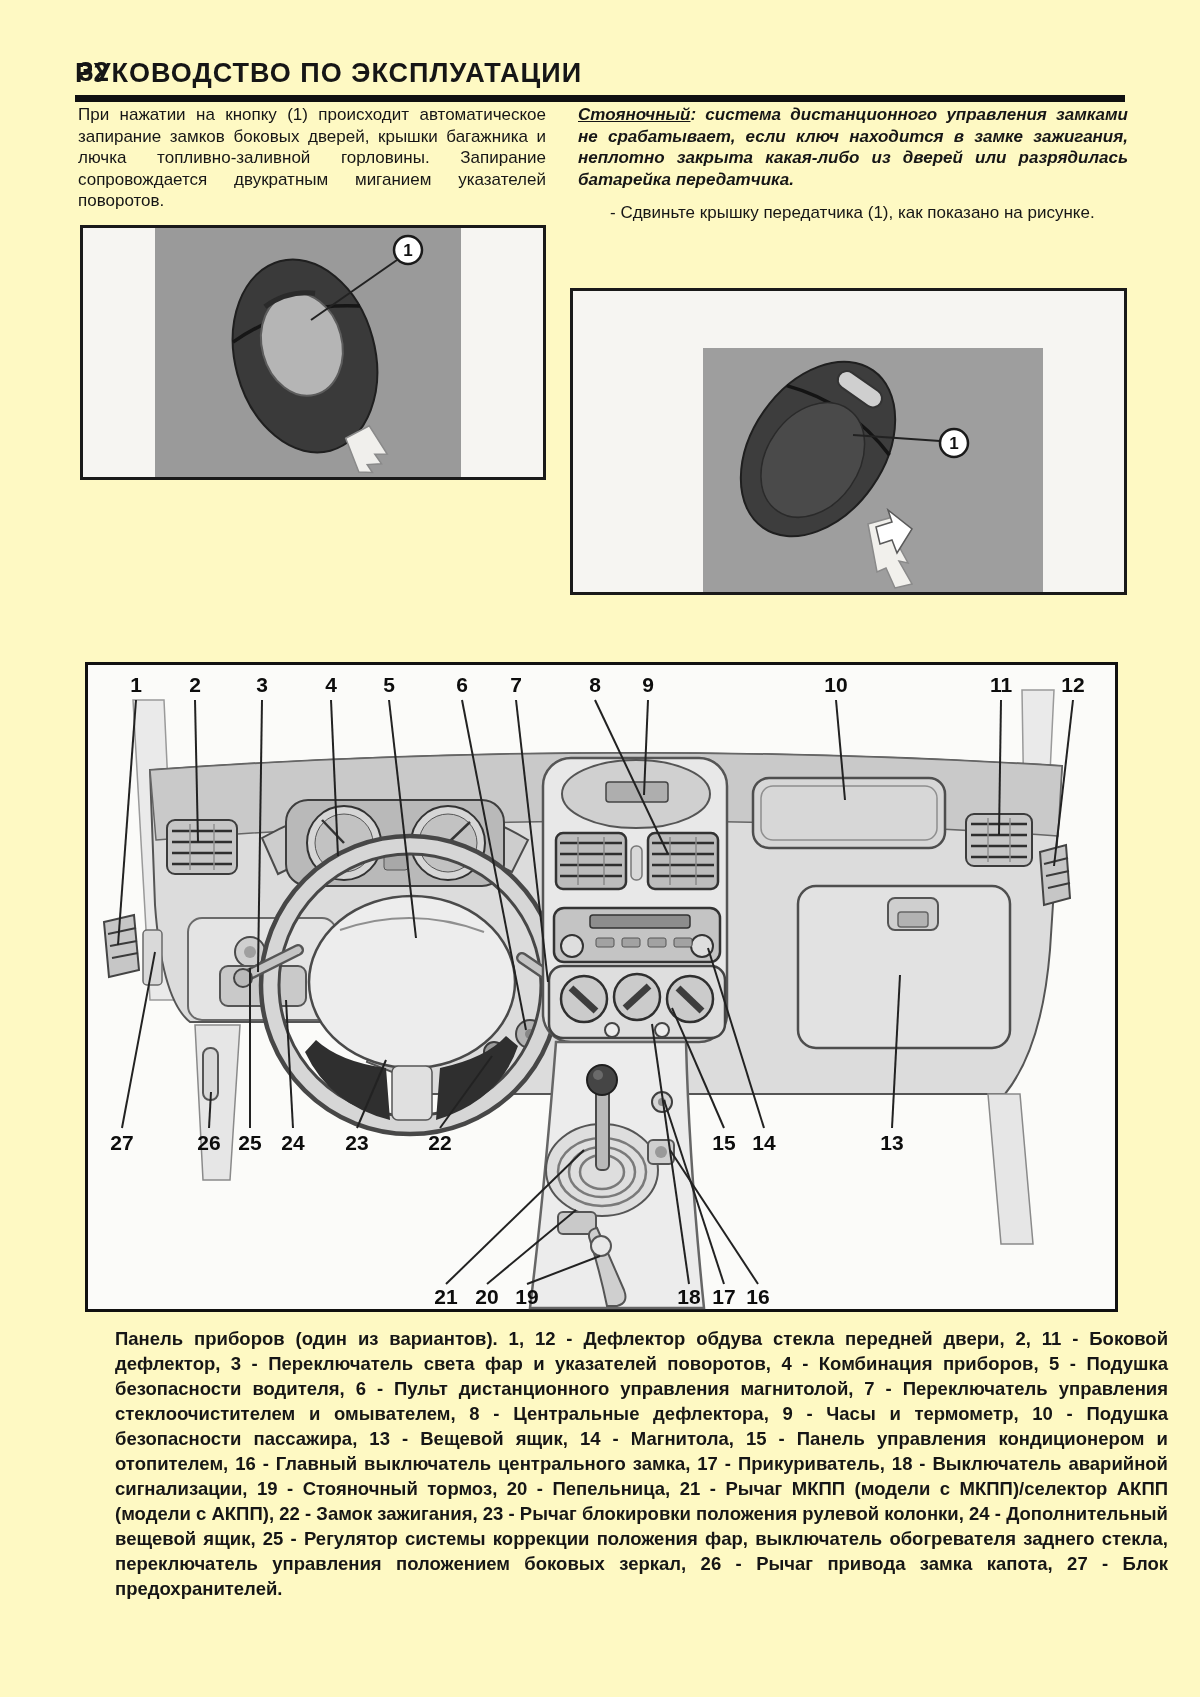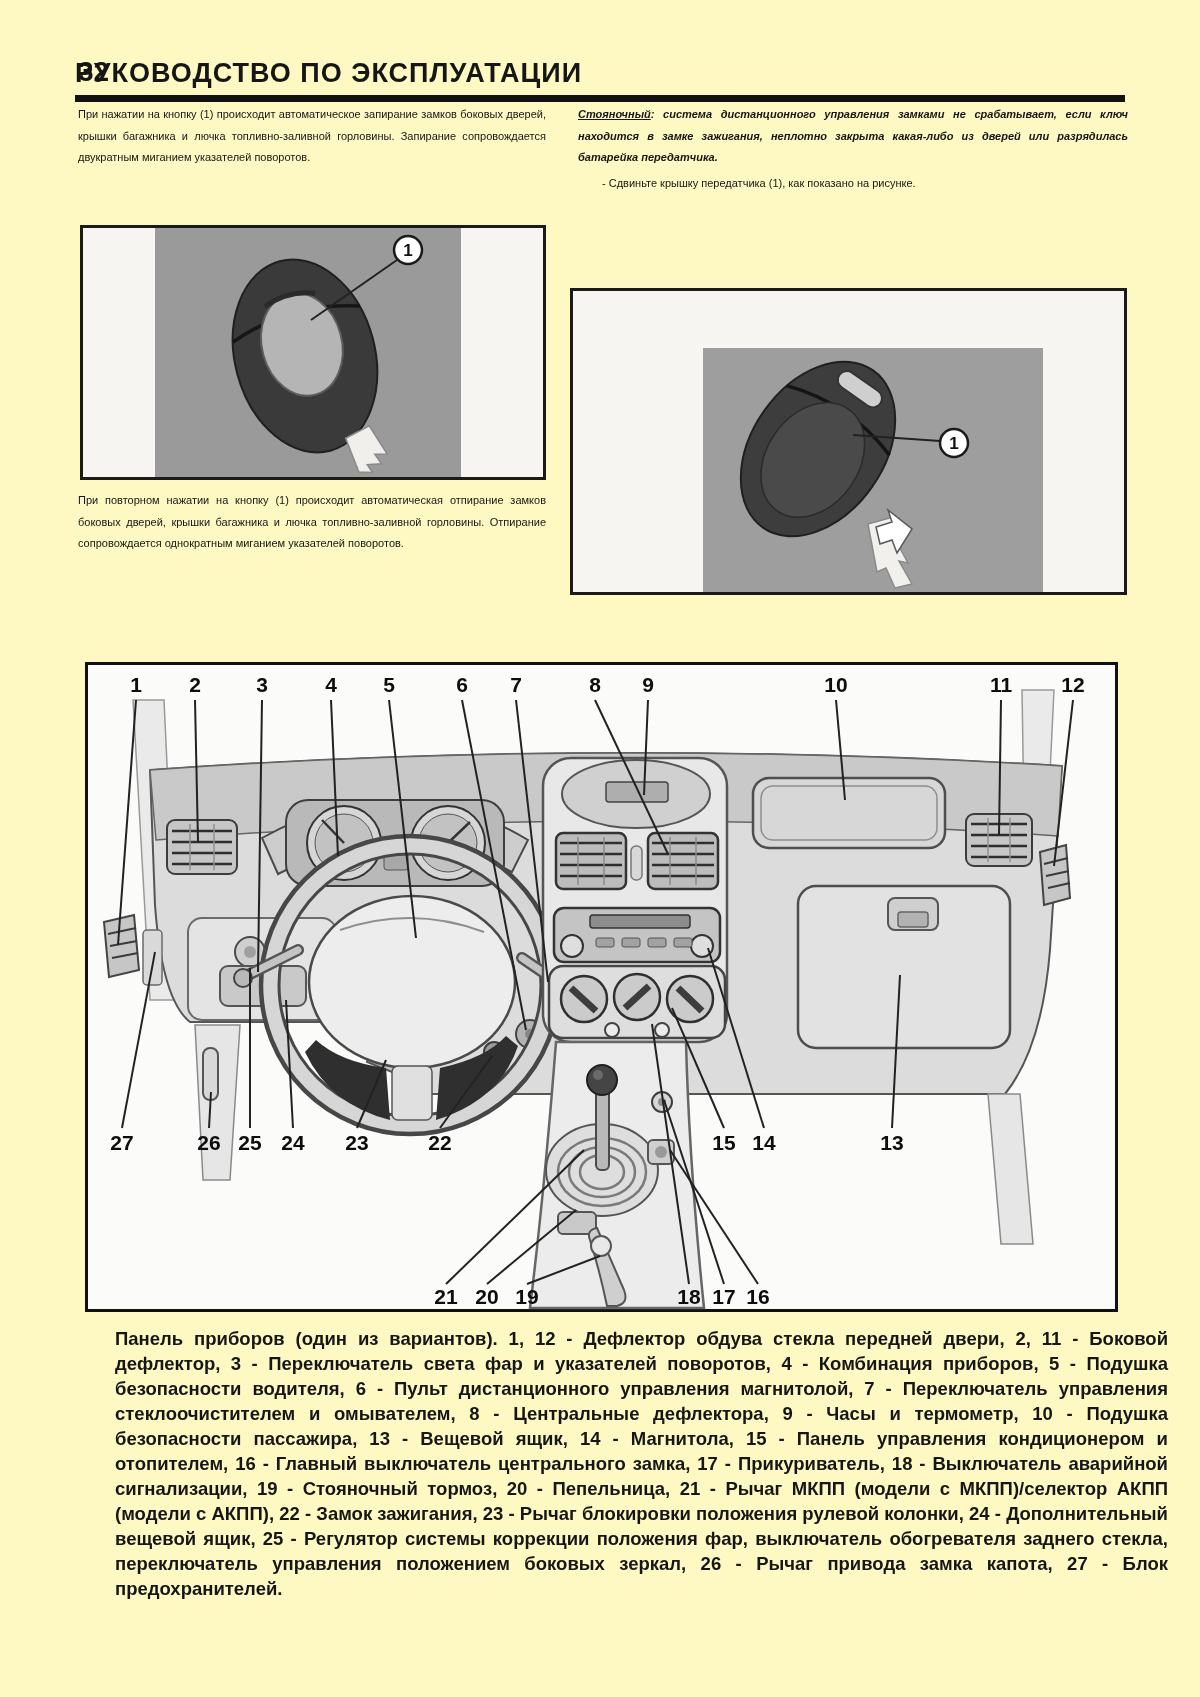--- a/index.html
+++ b/index.html
@@ -5,30 +5,30 @@
   html,body{margin:0;padding:0;}
   body{background:#dddcd8;font-family:"Liberation Sans",sans-serif;}
   #page{position:relative;width:1200px;height:1697px;background:#fef9c3;margin:0 auto;
         color:#161616;overflow:hidden;}
   
   .pagenum{position:absolute;left:78px;top:56px;font-size:28px;font-weight:bold;}
   .title{position:absolute;left:75px;top:58px;width:1050px;
          font-size:27px;font-weight:bold;letter-spacing:1px;}
   .rule{position:absolute;left:75px;top:95px;width:1050px;height:7px;background:#111;}
   
-  .col-text{font-size:11px;line-height:21.6px;text-align:justify;}
+  .col-text{font-size:17px;line-height:21.6px;text-align:justify;}
   .left-col{position:absolute;left:78px;width:468px;}
   .right-col{position:absolute;left:578px;width:550px;}
   .p1{top:104px;}
   .p2{top:490px;}
   .rtext{top:104px;}
   .note{font-style:italic;font-weight:bold;margin:0 0 2px 0;}
   .note .nlabel{text-decoration:underline;}
   .rpara{margin:0;text-indent:18px;}
-  .rbullet{margin:4px;padding-left:20px;}
+  .rbullet{margin:12px;padding-left:20px;}
   
   .figbox{position:absolute;background:#f6f5f2;border:3px solid #1a1a1a;box-sizing:border-box;}
   #fig1{left:80px;top:225px;width:466px;height:255px;}
   #fig2{left:570px;top:288px;width:557px;height:307px;}
   .figbox svg{display:block;}
   
   #diagram{position:absolute;left:85px;top:662px;width:1033px;height:650px;
            border:3px solid #111;box-sizing:border-box;background:#fbfbf9;}
   #dash-svg{position:absolute;left:-3px;top:-3px;}
   .callout-num{font-family:"Liberation Sans",sans-serif;font-size:21px;font-weight:bold;
@@ -61,21 +61,20 @@
         <ellipse cx="222" cy="116" rx="40" ry="52" fill="#b5b5b5" stroke="#5d5d5d" stroke-width="2"></ellipse>
         <path d="M196,70 Q222,60 248,70" stroke="#2a2a2a" stroke-width="5" fill="none"></path>
         <path d="M240,218 L266,212 L276,244 L264,241 L268,252 L254,249 L257,258 L244,254 Z" fill="#f0efec" stroke="#8a8a8a" stroke-width="1.5"></path>
       </g>
       <line x1="314" y1="32" x2="228" y2="92" class="leader"></line>
       <circle cx="325" cy="22" r="14" class="co-circle"></circle>
       <text x="325" y="28" class="co-text">1</text>
     </svg>
   </div>
 
-  <div class="left-col col-text p2">При повторном нажатии на кнопку (1) происходит автоматическая отпирание замков боковых дверей, крышки багажника и лючка топливно-заливной горловины. Отпирание сопровождается однократным миганием указателей поворотов.</div>
 
   <div class="right-col col-text rtext">
     <p class="note"><span class="nlabel">Стояночный</span><span>: система дистанционного управления замками не срабатывает, если ключ находится в замке зажигания, неплотно закрыта какая-либо из дверей или разрядилась батарейка передатчика.</span></p>
     <p class="rbullet">- Сдвиньте крышку передатчика (1), как показано на рисунке.</p>
   </div>
 
   <div class="figbox" id="fig2">
     <svg width="551" height="301" viewBox="0 0 551 301">
       <rect x="130" y="57" width="340" height="244" fill="#9e9e9e"></rect>
       <g transform="rotate(35 245 158)">

